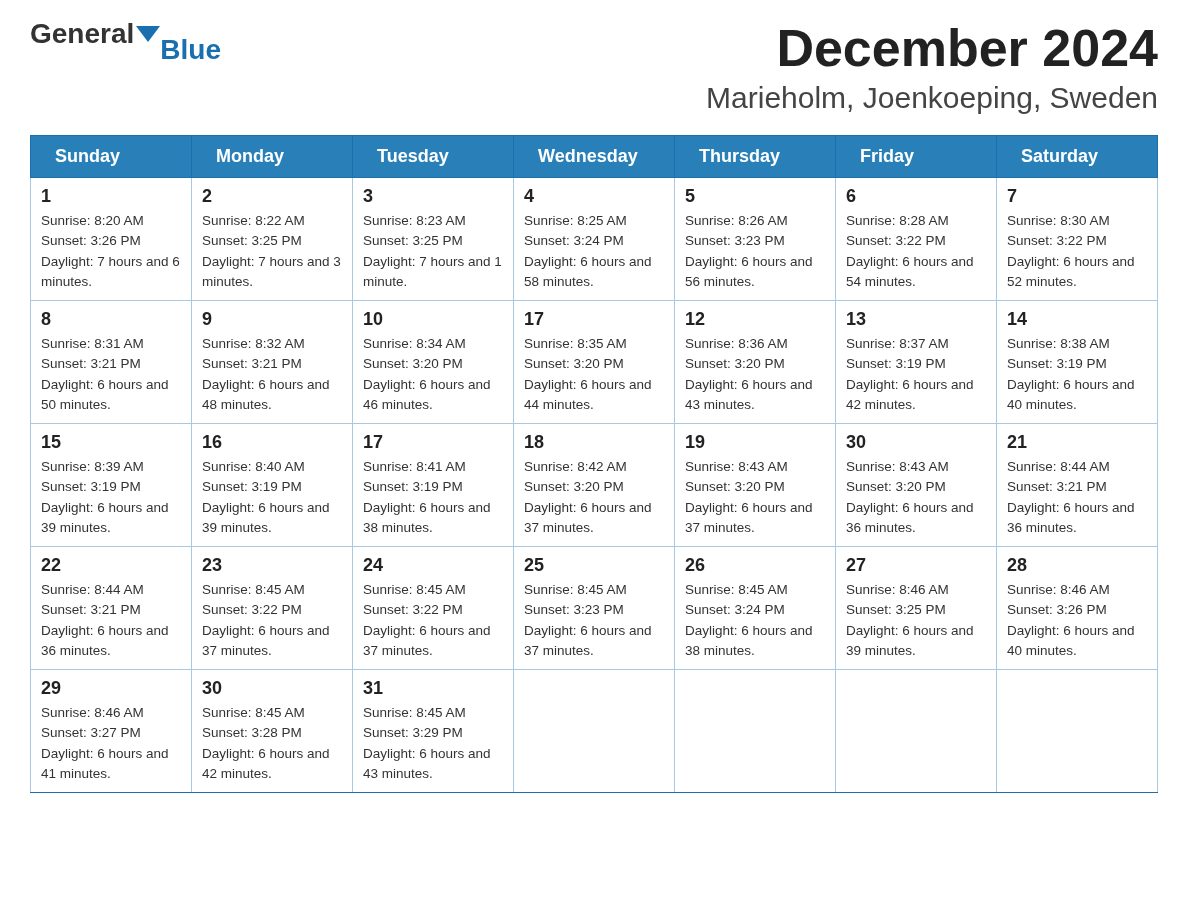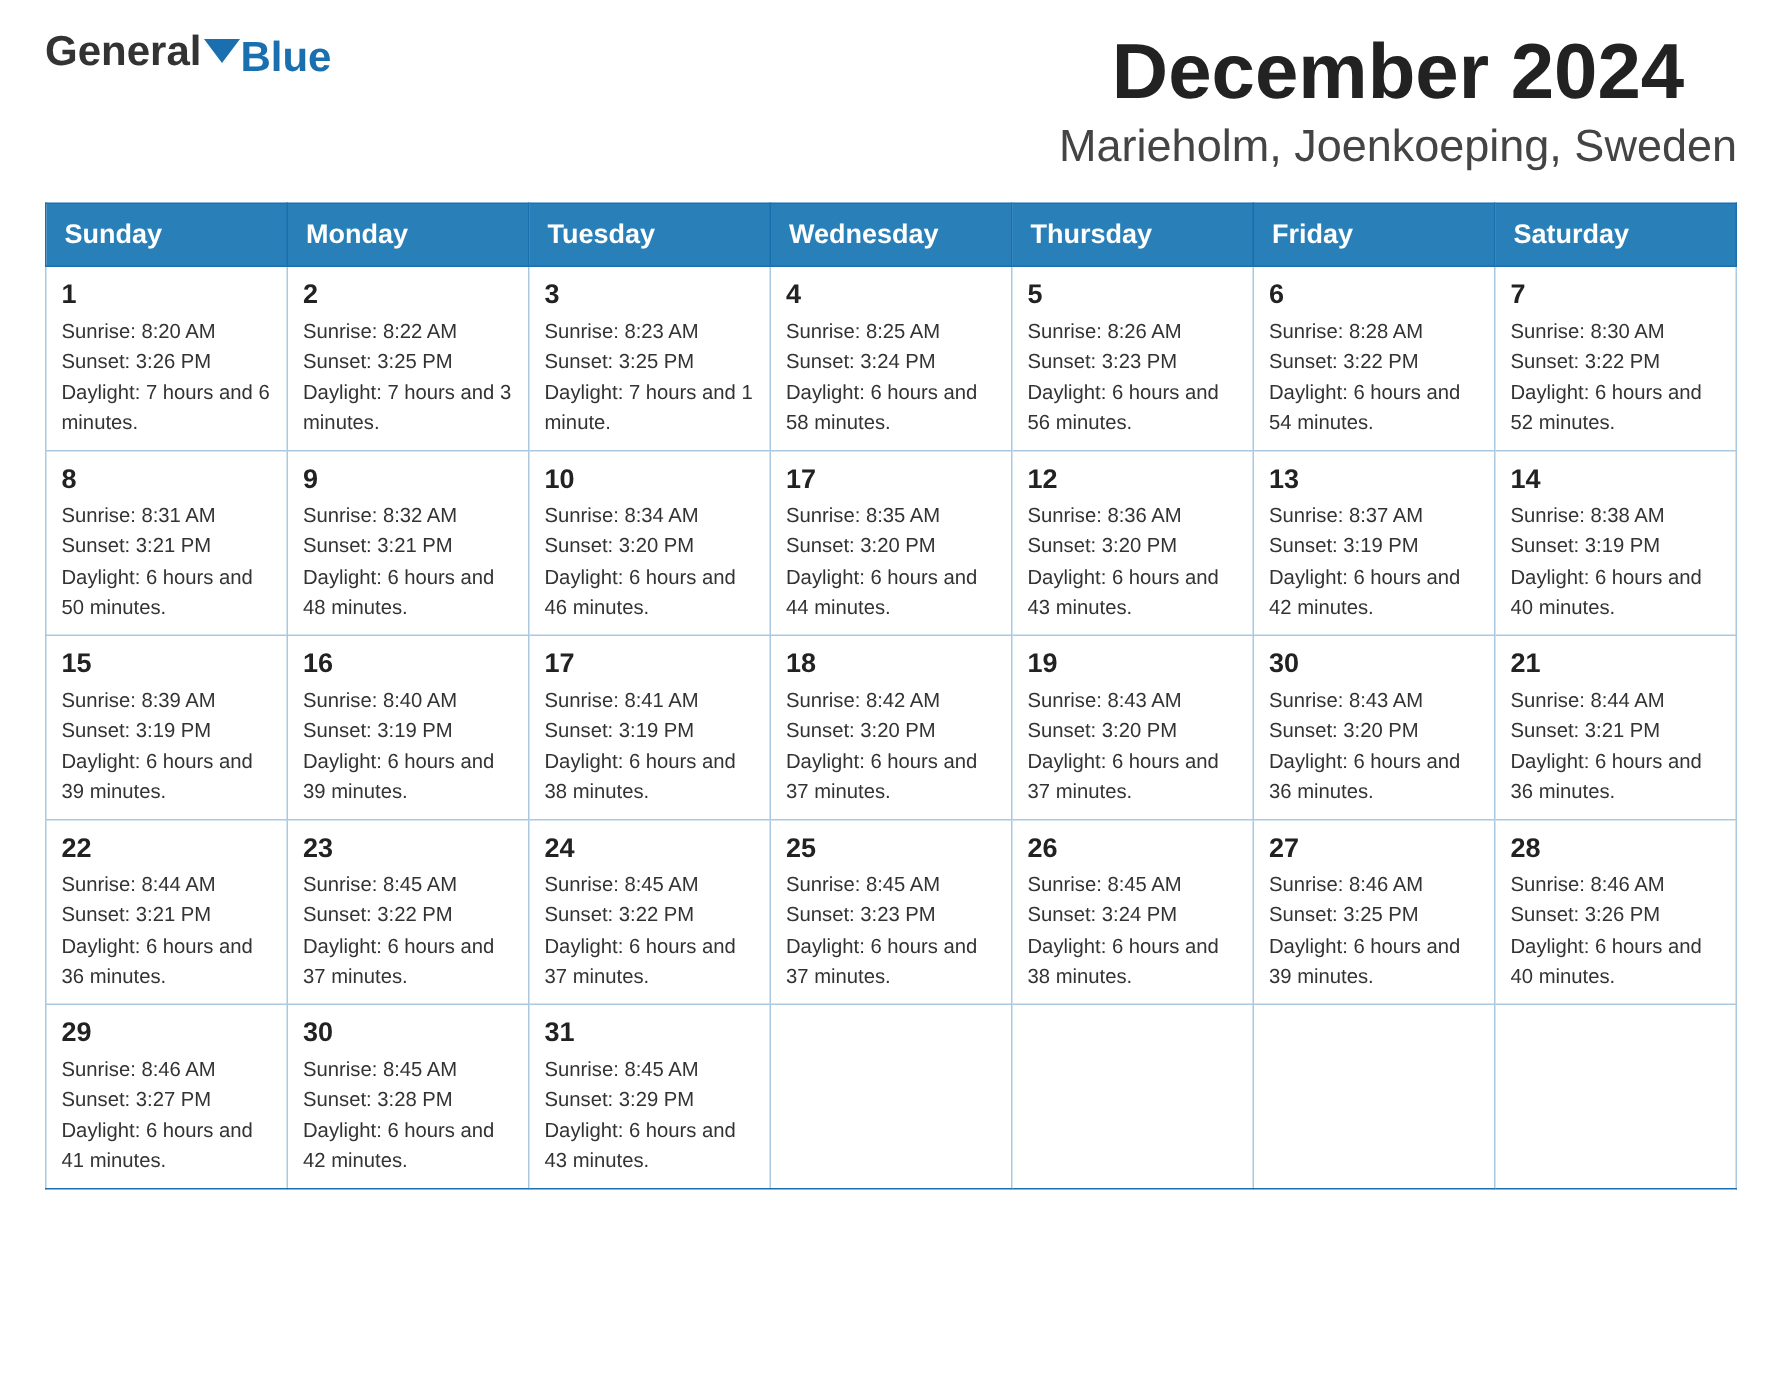--- a/index.html
+++ b/index.html
@@ -37,24 +37,24 @@
       margin-left: 2px;
       vertical-align: middle;
       position: relative;
       top: -2px;
     }
     .logo-blue {
       font-size: 28px;
       font-weight: bold;
       color: #1a6faf;
       line-height: 1;
-      margin-top: 4px;
+      margin-top: 16px;
     }
     .title-section {
-      text-align: center;
+      text-align: right;
     }
     .month-title {
       font-size: 52px;
       font-weight: bold;
       color: #222;
       line-height: 1.1;
     }
     .location {
       font-size: 30px;
       color: #444;
@@ -63,21 +63,21 @@
     .calendar-table {
       width: 100%;
       border-collapse: collapse;
       border: 1px solid #1a6faf;
     }
     .calendar-table th {
       background-color: #2980b9;
       color: #fff;
       font-size: 18px;
       font-weight: bold;
-      padding: 10px 12px;
+      padding: 10px 24px;
       text-align: left;
       border: 1px solid #1a6faf;
     }
     .calendar-table td {
       vertical-align: top;
       padding: 8px 10px;
       border: 1px solid #aac9e0;
       width: calc(100% / 7);
       min-height: 110px;
     }

